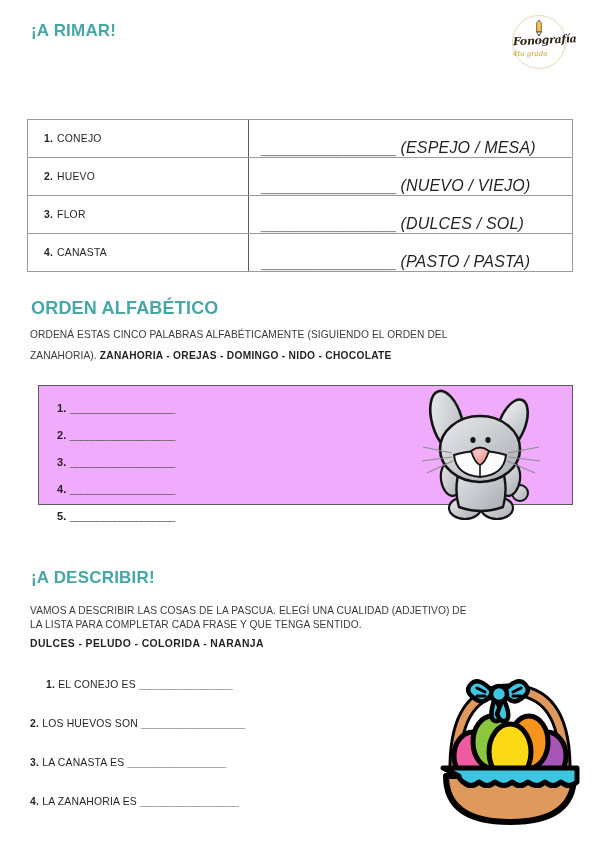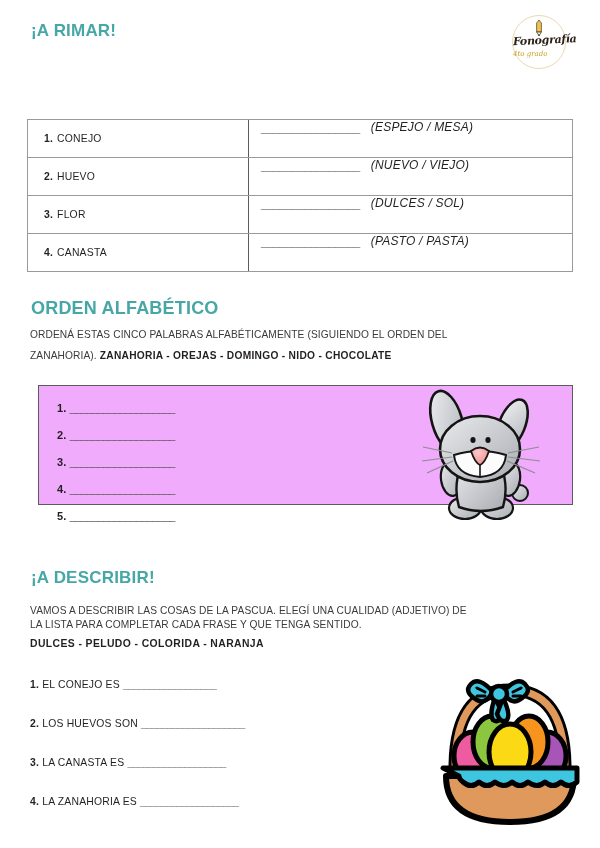--- a/index.html
+++ b/index.html
@@ -122,25 +122,24 @@
     align-items: center;
     padding-left: 16px;
     box-sizing: border-box;
     font-size: 10.4px;
     letter-spacing: 0.2px;
   }
   .rt-c1 b { font-weight: bold; margin-right: 4px; }
   .rt-c2 {
     flex: 1;
     display: flex;
-    align-items: flex-start;
+    align-items: flex-end;
     padding-left: 12px;
     box-sizing: border-box;
-    font-size: 12px;
-    gap: 6px;
+    font-size: 16px;
   }
   .blank-dash {
     letter-spacing: -0.5px;
     color: #8a8a8a;
     font-family: "Liberation Sans", sans-serif;
     margin-right: 5px;
   }
   .paren {
     font-style: italic;
     color: #231f20;
@@ -356,21 +355,21 @@
 
   <div class="h-teal" style="left:31px; top:568px;">¡A DESCRIBIR!</div>
 
   <div class="instr" style="left:30px; top:604px; width:545px;">
     <span>VAMOS A DESCRIBIR LAS COSAS DE LA PASCUA. ELEGÍ UNA CUALIDAD (ADJETIVO) DE</span><br>
     <span>LA LISTA PARA COMPLETAR CADA FRASE Y QUE TENGA SENTIDO.</span>
   </div>
 
   <div class="wordlist" style="left:30px; top:638px;">DULCES - PELUDO - COLORIDA - NARANJA</div>
 
-  <div class="d-line" style="top:679px;">
+  <div class="d-line" style="top:679px;margin-left:16px;">
     <b>1.</b>
     <span>EL CONEJO ES</span>
     <span class="d-dash">__________________</span>
   </div>
 
   <div class="d-line" style="top:718px;">
     <b>2.</b>
     <span>LOS HUEVOS SON</span>
     <span class="d-dash">____________________</span>
   </div>

